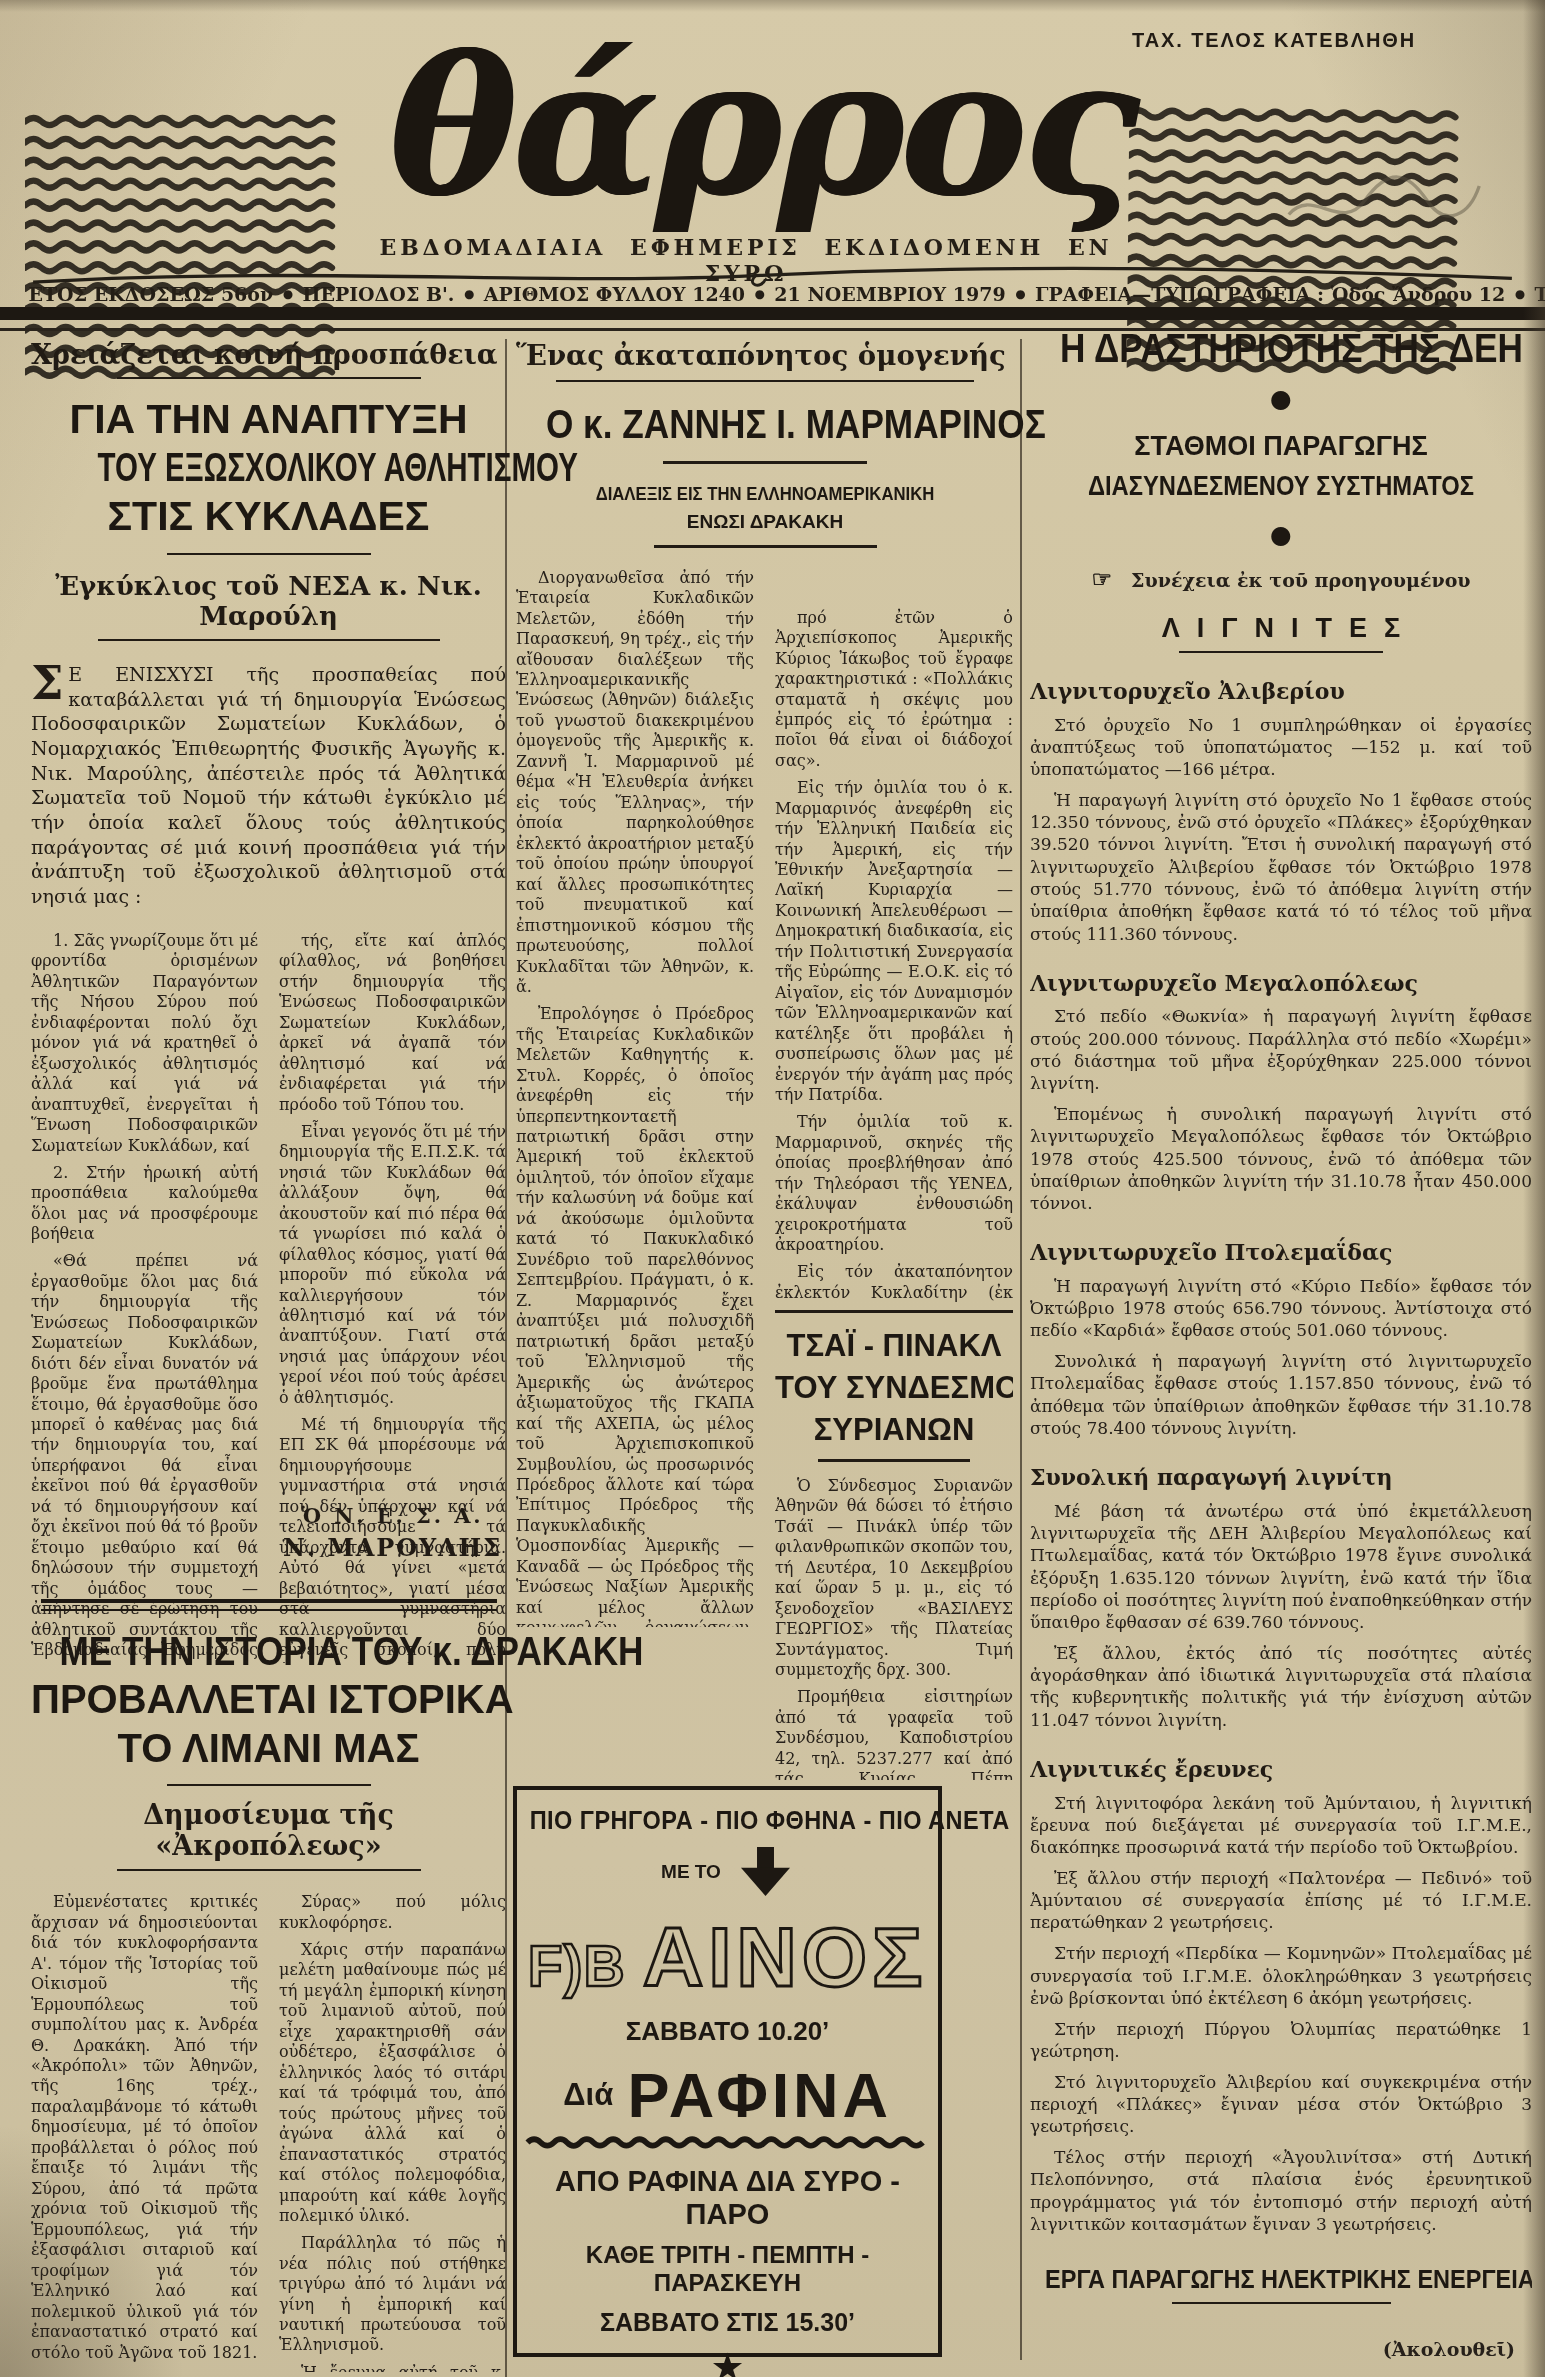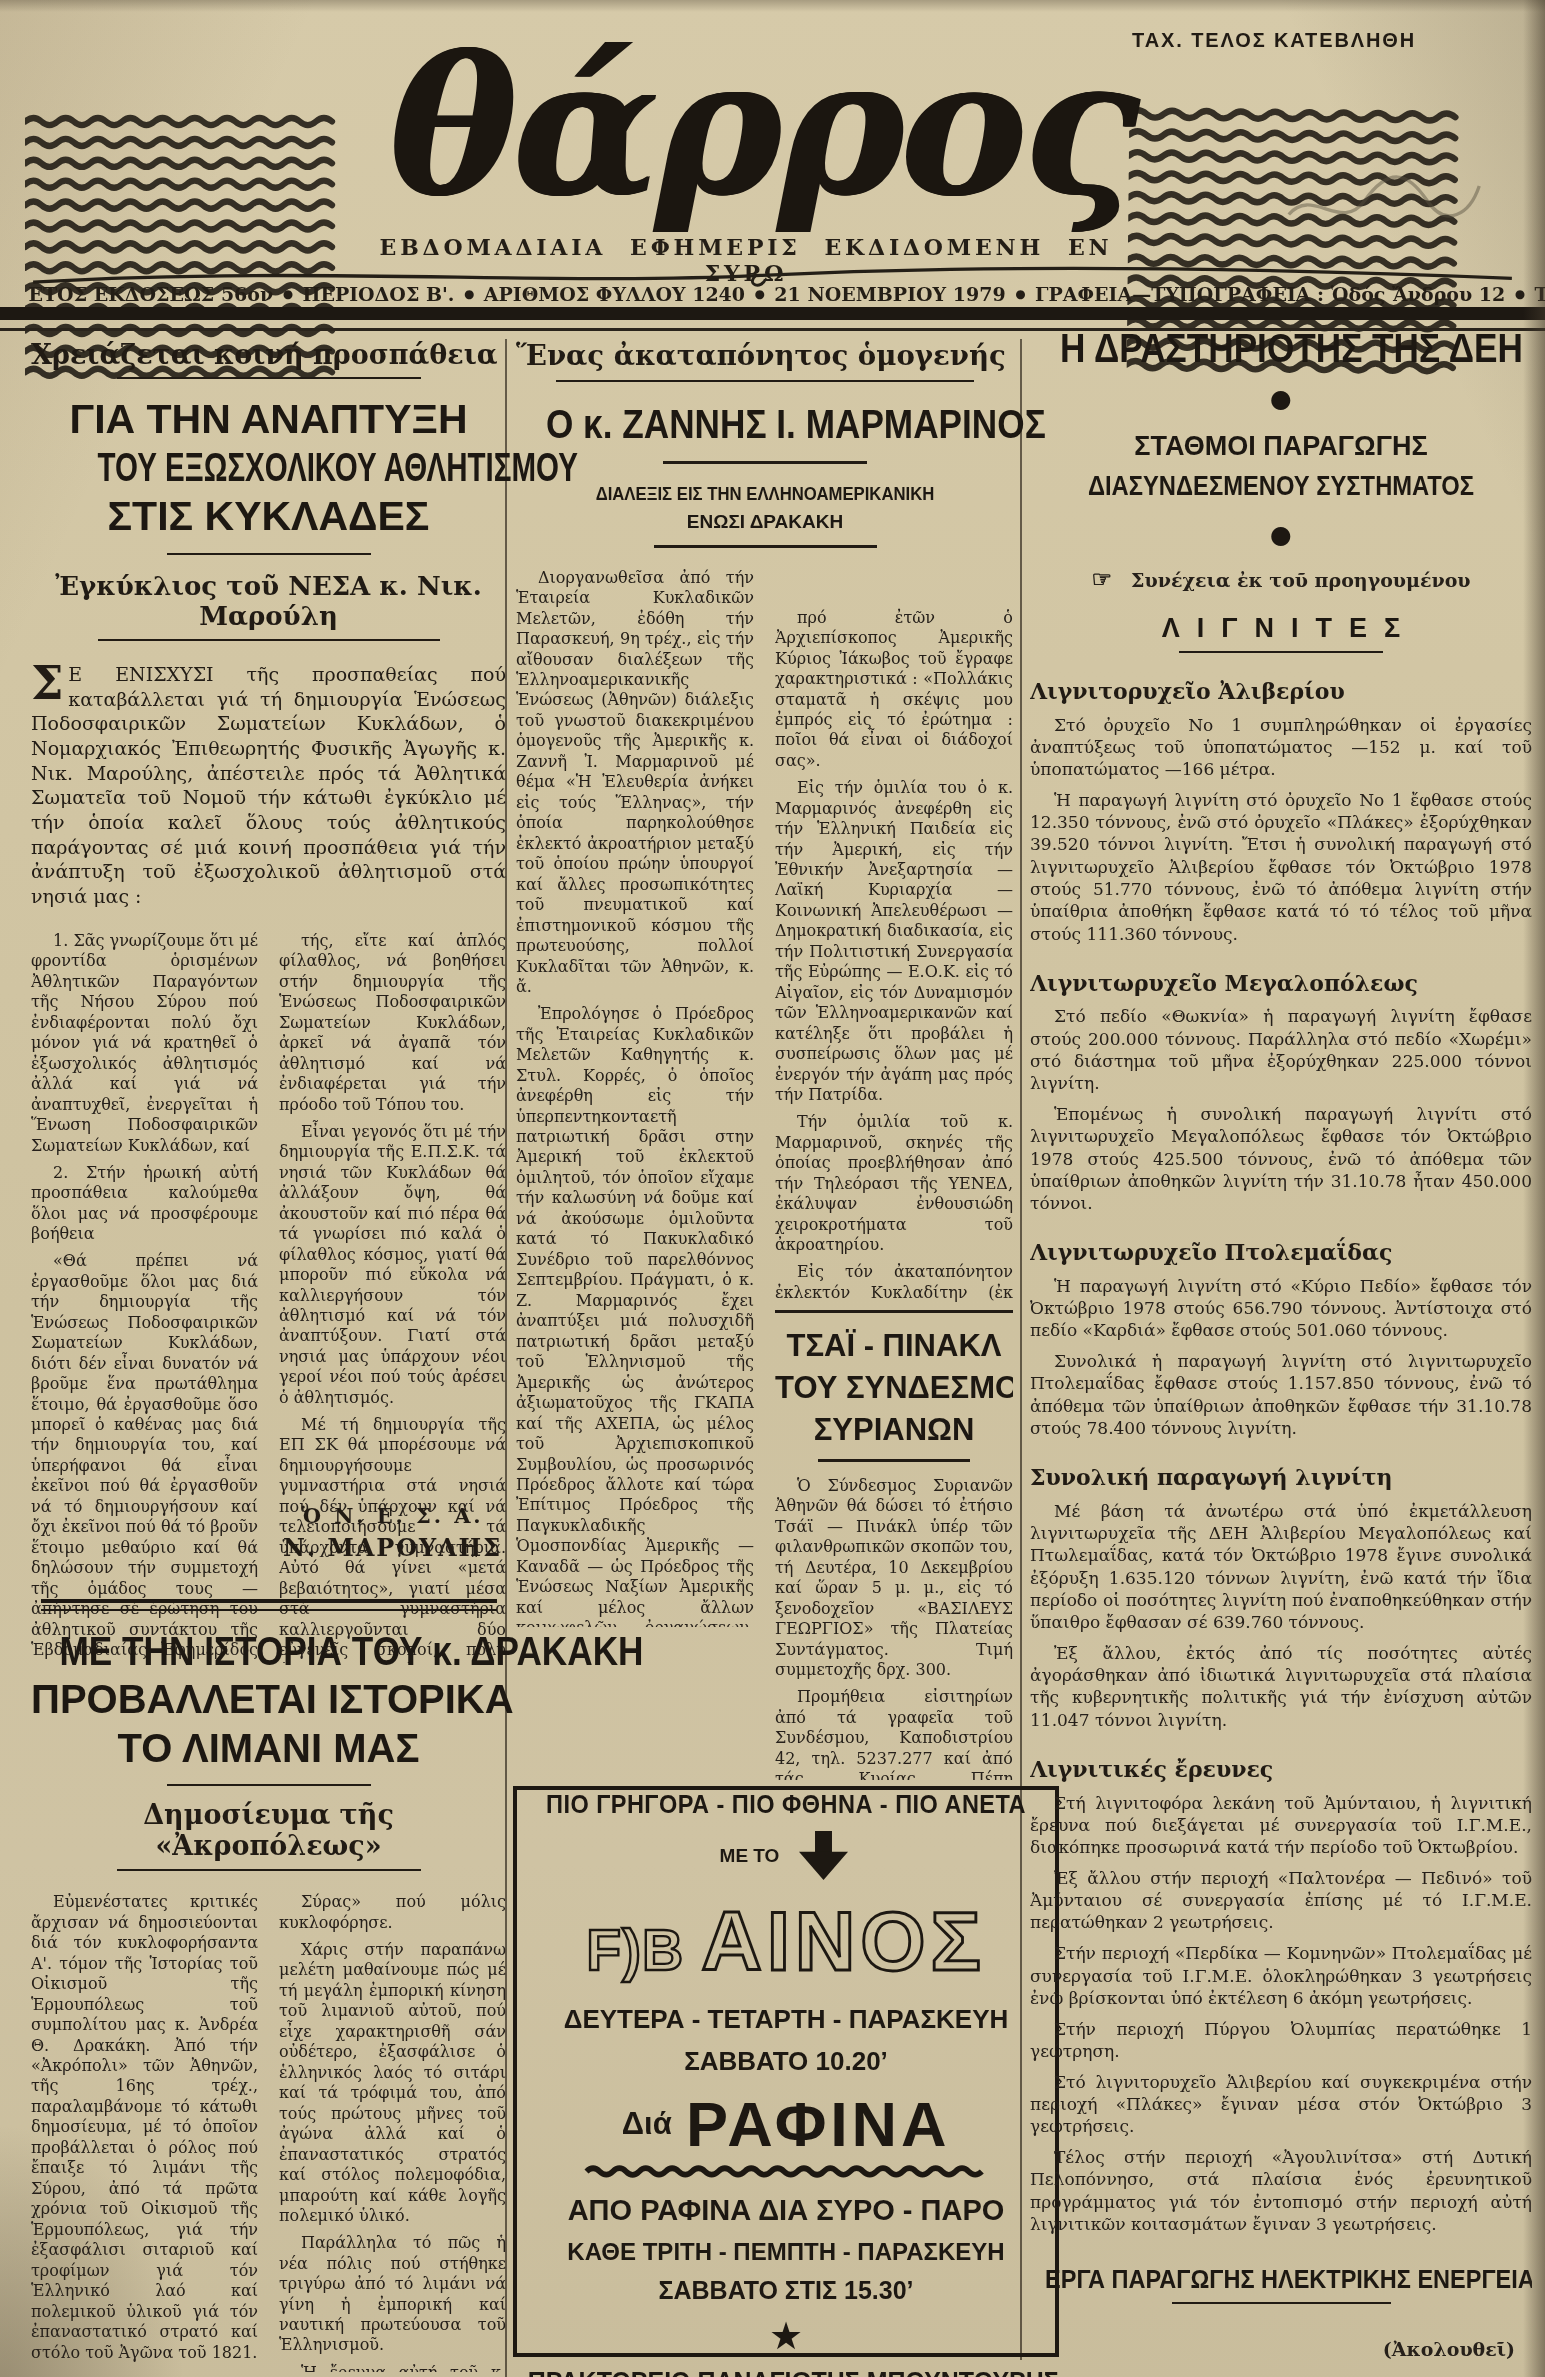--- a/index.html
+++ b/index.html
@@ -97,24 +97,24 @@
   .col-mid .twocol{margin-top:20px;}
   .col-mid .subcol{width:238px;}
   .mid-c1{height:1059px;}
   .marm2{height:695px;overflow:hidden;margin-top:40px;}
   .tsai-rule{height:2.4px;background:#211b14;margin-top:7.6px;}
   .tsai .hl{font-size:31px;margin-top:12.4px;line-height:1.35;}
   .tsai .hl-rule{width:152px;margin-top:8.6px;}
   .tsai-body{margin-top:14.3px;height:304px;overflow:hidden;}
 
   
-  .ad{position:absolute;left:513px;top:1786px;width:546px;height:571px;
+  .ad{position:absolute;left:513px;top:1786px;width:429px;height:571px;
     border:4.3px solid #1d1812;box-sizing:border-box;text-align:center;
     font-family:"Liberation Sans","DejaVu Sans",sans-serif;font-weight:bold;color:#1d1812;
-    }
+    padding-top:16px;}
   .ad-line1{font-size:25px;letter-spacing:0.5px;white-space:nowrap;transform:scaleX(.94);transform-origin:center;}
   .ad-meto{font-size:19px;margin-top:12.4px;display:flex;justify-content:center;align-items:center;gap:16px;}
   .ad-brand{margin-top:12.4px;display:flex;justify-content:center;align-items:baseline;gap:17px;}
   .ad-fb{font-size:57px;letter-spacing:1px;
     color:rgba(210,198,164,.05);-webkit-text-stroke:2.4px #1d1812;}
   .ad-ainos{font-size:84px;letter-spacing:4.8px;
     color:rgba(210,198,164,.05);-webkit-text-stroke:2.9px #1d1812;}
   .ad-days{font-size:26px;margin-top:14.3px;}
   .ad-sat{font-size:26px;margin-top:10.5px;}
   .ad-rafina{margin-top:11.4px;display:flex;justify-content:center;align-items:center;gap:14.3px;}
@@ -322,21 +322,20 @@
       <span>ΜΕ ΤΟ</span>
       <svg width="57" height="49" viewBox="0 0 120 104">
         <rect x="42" y="0" width="36" height="48" fill="#1d1812"></rect>
         <polygon points="8,44 112,44 60,104" fill="#1d1812"></polygon>
       </svg>
     </div>
     <div class="ad-brand">
       <span class="ad-fb">F)B</span>
       <span class="ad-ainos">ΑΙΝΟΣ</span>
     </div>
-    <div class="ad-days">ΔΕΥΤΕΡΑ - ΤΕΤΑΡΤΗ - ΠΑΡΑΣΚΕΥΗ</div>
     <div class="ad-sat">ΣΑΒΒΑΤΟ 10.20’</div>
     <div class="ad-rafina">
       <span class="ad-dia">Διά</span>
       <span class="ad-raf">ΡΑΦΙΝΑ</span>
     </div>
     <svg class="ad-wave" width="409" height="16" viewBox="0 0 860 34">
       <path d="M5 18 q14 -14 28 0 t28 0 t28 0 t28 0 t28 0 t28 0 t28 0 t28 0 t28 0 t28 0 t28 0 t28 0 t28 0 t28 0 t28 0 t28 0 t28 0 t28 0 t28 0 t28 0 t28 0 t28 0 t28 0 t28 0 t28 0 t28 0 t28 0 t28 0 t28 0 t28 0" stroke="#1d1812" stroke-width="12" fill="none"></path>
     </svg>
     <div class="ad-from">ΑΠΟ ΡΑΦΙΝΑ ΔΙΑ ΣΥΡΟ - ΠΑΡΟ</div>
     <div class="ad-days2">ΚΑΘΕ ΤΡΙΤΗ - ΠΕΜΠΤΗ - ΠΑΡΑΣΚΕΥΗ</div>

